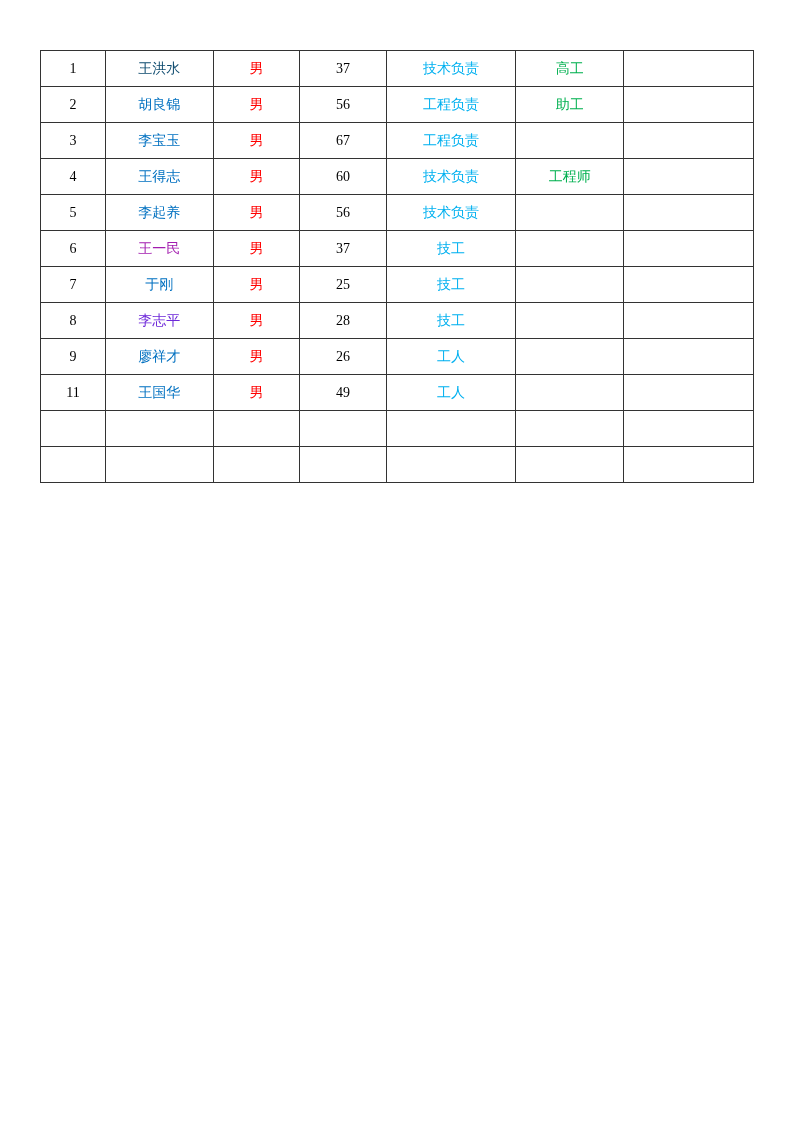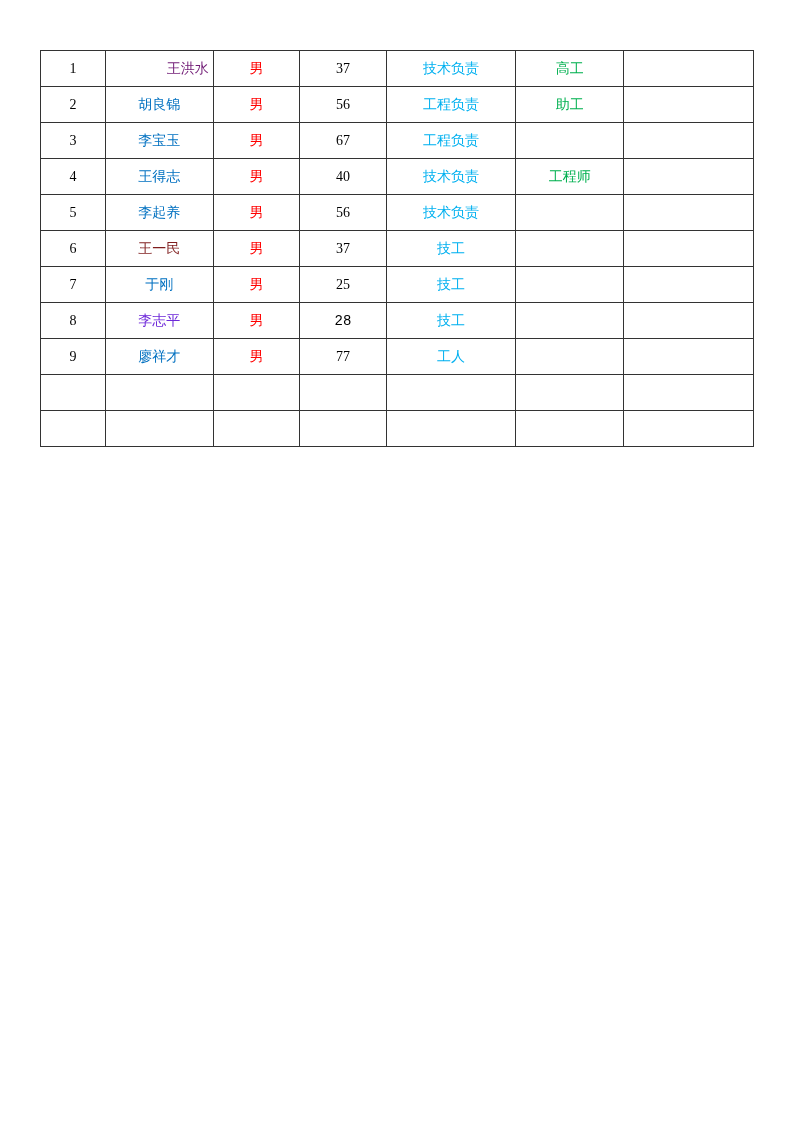--- a/index.html
+++ b/index.html
@@ -75,21 +75,21 @@
   </style>
 </head>
 <body>
 
 <div class="page">
   <div class="table-container">
     <table>
       <tbody id="table-body">
       <tr>
             <td class="col-index" style="color: rgb(0, 0, 0);">1</td>
-            <td class="col-name" style="color: #701a75; text-align: right;">王洪水</td>
+            <td class="col-name" style="color: #0c4a6e;">王洪水</td>
             <td class="col-gender" style="color: rgb(255, 0, 0);">男</td>
             <td class="col-age" style="color: rgb(0, 0, 0);">37</td>
             <td class="col-role" style="color: rgb(0, 176, 240);">技术负责</td>
             <td class="col-title" style="color: rgb(0, 176, 80);">高工</td>
             <td class="col-extra" style="color: rgb(0, 0, 0);"></td>
           </tr>
           <tr>
             <td class="col-index" style="color: rgb(0, 0, 0);">2</td>
             <td class="col-name" style="color: rgb(0, 112, 192);">胡良锦</td>
             <td class="col-gender" style="color: rgb(255, 0, 0);">男</td>
@@ -104,66 +104,75 @@
             <td class="col-gender" style="color: rgb(255, 0, 0);">男</td>
             <td class="col-age" style="color: rgb(0, 0, 0);">67</td>
             <td class="col-role" style="color: rgb(0, 176, 240);">工程负责</td>
             <td class="col-title" style="color: rgb(0, 0, 0);"></td>
             <td class="col-extra" style="color: rgb(0, 0, 0);"></td>
           </tr>
           <tr>
             <td class="col-index" style="color: rgb(0, 0, 0);">4</td>
             <td class="col-name" style="color: rgb(0, 112, 192);">王得志</td>
             <td class="col-gender" style="color: rgb(255, 0, 0);">男</td>
-            <td class="col-age" style="color: rgb(0, 0, 0);">40</td>
+            <td class="col-age" style="color: rgb(0, 0, 0);">60</td>
             <td class="col-role" style="color: rgb(0, 176, 240);">技术负责</td>
             <td class="col-title" style="color: rgb(0, 176, 80);">工程师</td>
             <td class="col-extra" style="color: rgb(0, 0, 0);"></td>
           </tr>
           <tr>
             <td class="col-index" style="color: rgb(0, 0, 0);">5</td>
             <td class="col-name" style="color: rgb(0, 112, 192);">李起养</td>
             <td class="col-gender" style="color: rgb(255, 0, 0);">男</td>
             <td class="col-age" style="color: rgb(0, 0, 0);">56</td>
             <td class="col-role" style="color: rgb(0, 176, 240);">技术负责</td>
             <td class="col-title" style="color: rgb(0, 0, 0);"></td>
             <td class="col-extra" style="color: rgb(0, 0, 0);"></td>
           </tr>
           <tr>
             <td class="col-index" style="color: rgb(0, 0, 0);">6</td>
-            <td class="col-name" style="color: #7f1d1d;">王一民</td>
+            <td class="col-name" style="color: #a21caf;">王一民</td>
             <td class="col-gender" style="color: rgb(255, 0, 0);">男</td>
             <td class="col-age" style="color: rgb(0, 0, 0);">37</td>
             <td class="col-role" style="color: rgb(0, 176, 240);">技工</td>
             <td class="col-title" style="color: rgb(0, 0, 0);"></td>
             <td class="col-extra" style="color: rgb(0, 0, 0);"></td>
           </tr>
           <tr>
             <td class="col-index" style="color: rgb(0, 0, 0);">7</td>
             <td class="col-name" style="color: rgb(0, 112, 192);">于刚</td>
             <td class="col-gender" style="color: rgb(255, 0, 0);">男</td>
             <td class="col-age" style="color: rgb(0, 0, 0);">25</td>
             <td class="col-role" style="color: rgb(0, 176, 240);">技工</td>
             <td class="col-title" style="color: rgb(0, 0, 0);"></td>
             <td class="col-extra" style="color: rgb(0, 0, 0);"></td>
           </tr>
           <tr>
             <td class="col-index" style="color: rgb(0, 0, 0);">8</td>
             <td class="col-name" style="color: #6d28d9;">李志平</td>
             <td class="col-gender" style="color: rgb(255, 0, 0);">男</td>
-            <td class="col-age" style="color: rgb(0, 0, 0); font-family: Liberation Mono, monospace;">28</td>
+            <td class="col-age" style="color: rgb(0, 0, 0);">28</td>
             <td class="col-role" style="color: rgb(0, 176, 240);">技工</td>
             <td class="col-title" style="color: rgb(0, 0, 0);"></td>
             <td class="col-extra" style="color: rgb(0, 0, 0);"></td>
           </tr>
           <tr>
             <td class="col-index" style="color: rgb(0, 0, 0);">9</td>
             <td class="col-name" style="color: rgb(0, 112, 192);">廖祥才</td>
             <td class="col-gender" style="color: rgb(255, 0, 0);">男</td>
-            <td class="col-age" style="color: rgb(0, 0, 0);">77</td>
+            <td class="col-age" style="color: rgb(0, 0, 0);">26</td>
+            <td class="col-role" style="color: rgb(0, 176, 240);">工人</td>
+            <td class="col-title" style="color: rgb(0, 0, 0);"></td>
+            <td class="col-extra" style="color: rgb(0, 0, 0);"></td>
+          </tr>
+          <tr>
+            <td class="col-index" style="color: rgb(0, 0, 0);">11</td>
+            <td class="col-name" style="color: rgb(0, 112, 192);">王国华</td>
+            <td class="col-gender" style="color: rgb(255, 0, 0);">男</td>
+            <td class="col-age" style="color: rgb(0, 0, 0);">49</td>
             <td class="col-role" style="color: rgb(0, 176, 240);">工人</td>
             <td class="col-title" style="color: rgb(0, 0, 0);"></td>
             <td class="col-extra" style="color: rgb(0, 0, 0);"></td>
           </tr>
           <tr class="empty-row">
             <td>&nbsp;</td>
             <td>&nbsp;</td>
             <td>&nbsp;</td>
             <td>&nbsp;</td>
             <td>&nbsp;</td>

